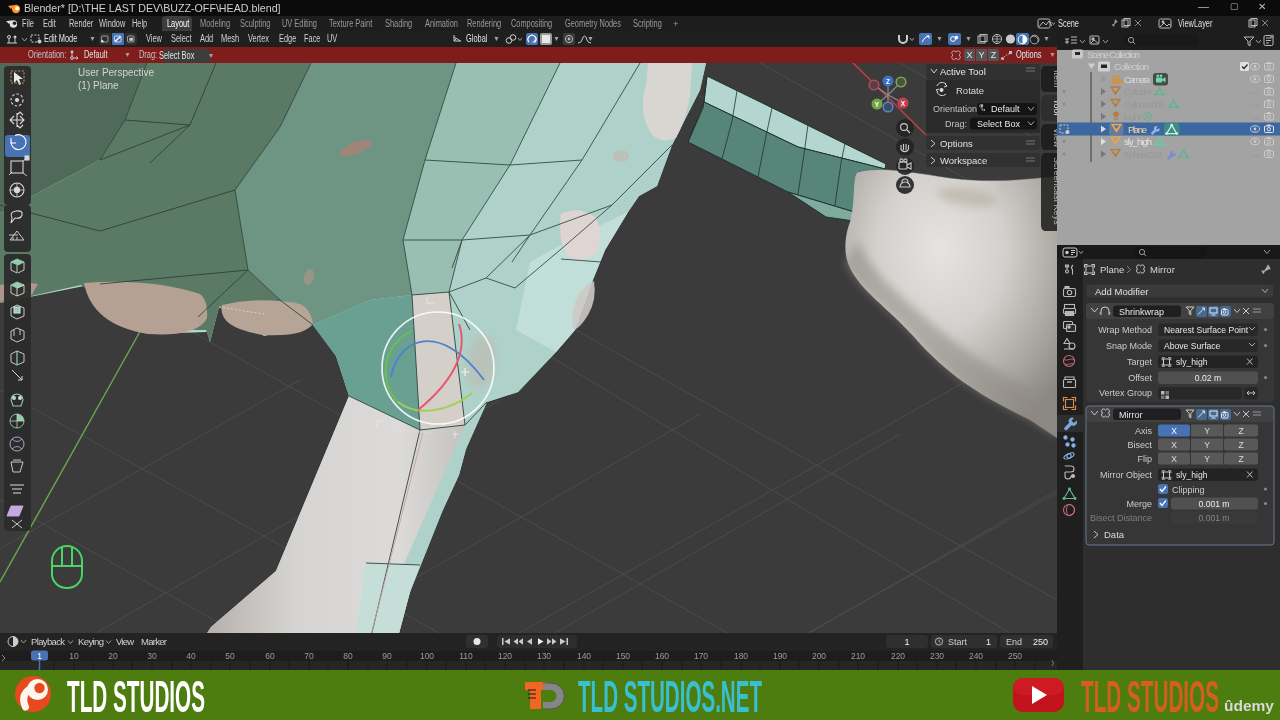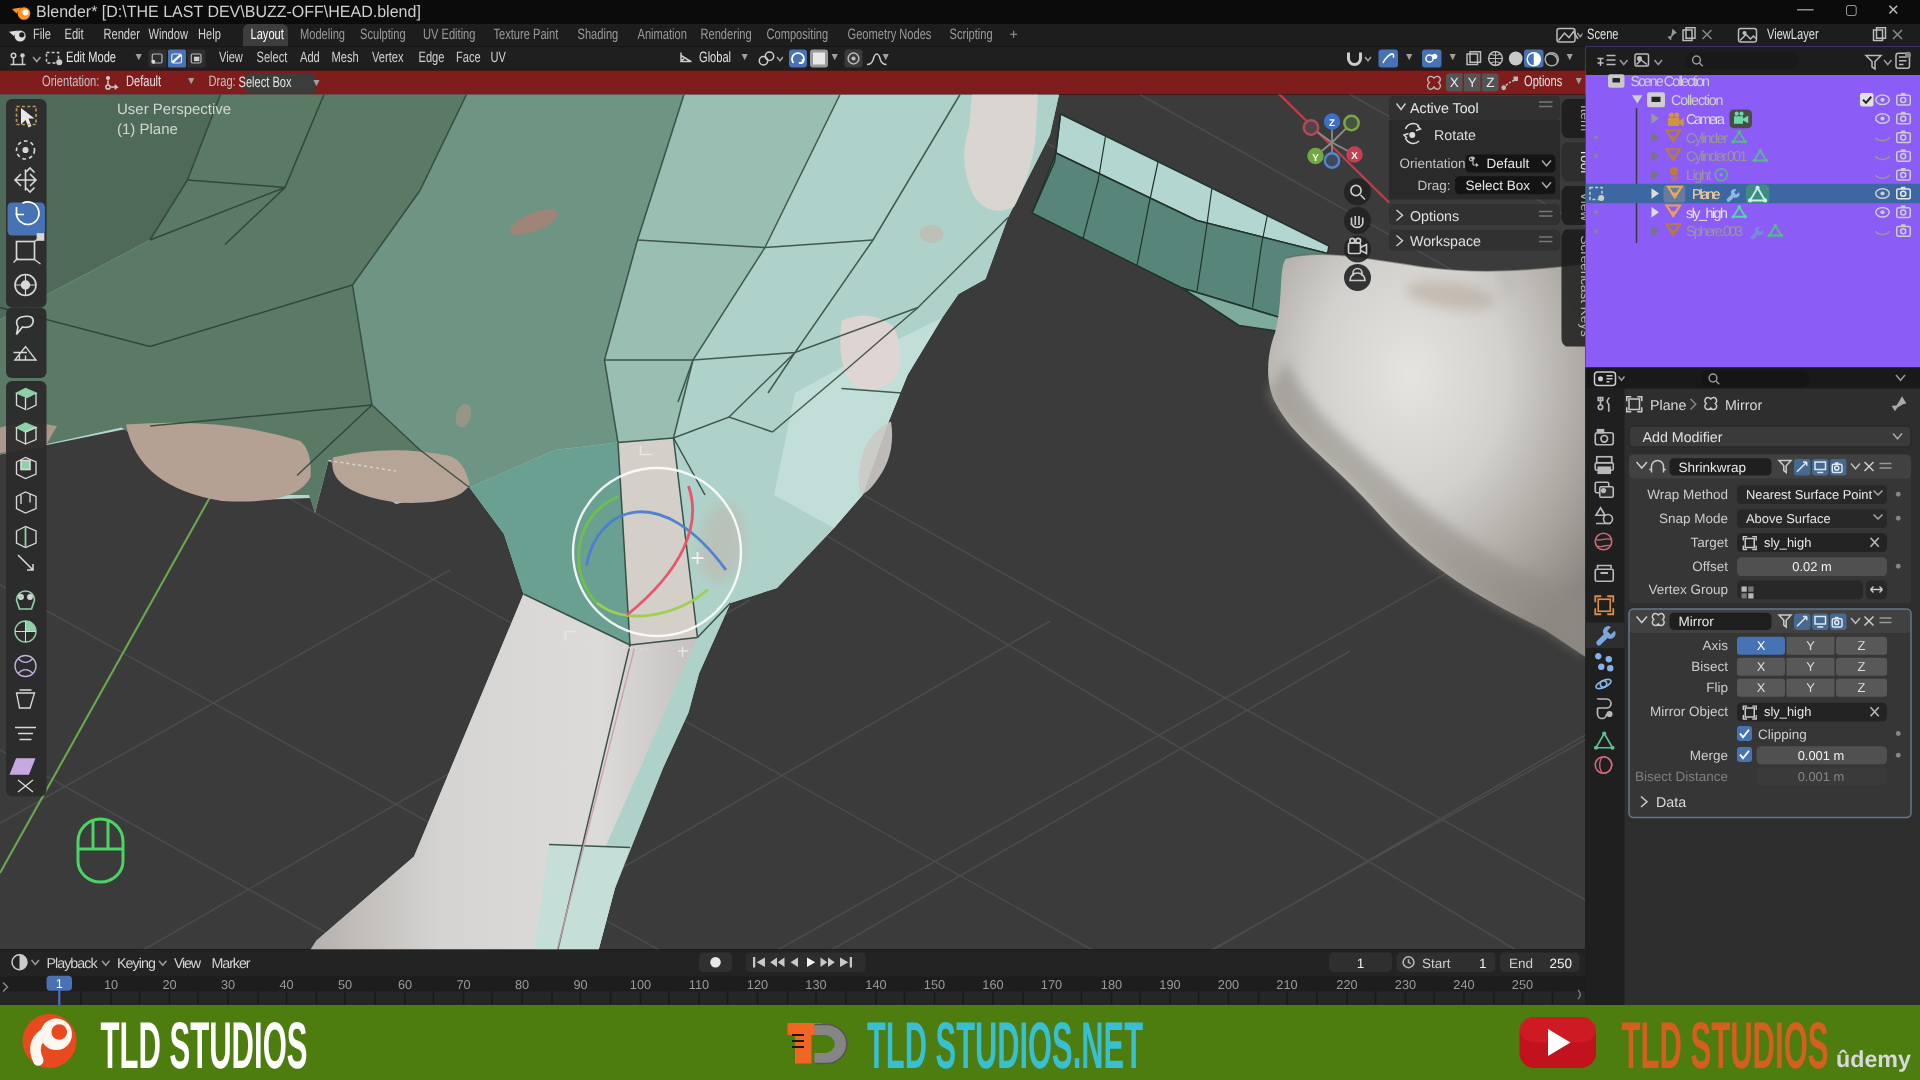--- a/index.html
+++ b/index.html
@@ -426,21 +426,21 @@
       <path d="M1044 95 h13 v26 h-13 q-3 -2 -3 -5 v-16 q0 -3 3 -5" fill="#2e2e2e"></path>
       <path d="M1044 124 h13 v26 h-13 q-3 -2 -3 -5 v-16 q0 -3 3 -5" fill="#1b1b1b" opacity="0.85"></path>
       <path d="M1044 153 h13 v78 h-13 q-3 -2 -3 -5 v-68 q0 -3 3 -5" fill="#1b1b1b" opacity="0.85"></path>
       <text x="1054" y="70" fill="#b4b4b4" transform="rotate(90 1054 70)">Item</text>
       <text x="1054" y="99" fill="#e8e8e8" transform="rotate(90 1054 99)">Tool</text>
       <text x="1054" y="128" fill="#b4b4b4" transform="rotate(90 1054 128)">View</text>
       <text x="1054" y="157" fill="#b4b4b4" transform="rotate(90 1054 157)">Screencast Keys</text>
     </g>
   </svg>
 
-  <div class="abs" id="outliner" style="left:1057px;top:31px;width:223px;height:214px;background:#8b5cf6;">
+  <div class="abs" id="outliner" style="left:1057px;top:31px;width:223px;height:214px;background:#a3a3a3;">
     <svg width="223" height="214" viewBox="0 0 223 214">
 <rect x="0" y="0" width="223" height="19" fill="#1d1d1d"></rect>
 <g stroke="#bbb" fill="none" stroke-width="1">
   <path d="M8 8 h4 M8 11 h4 M14 6 h6 M14 9 h6 M14 12 h6 M10 8 v5"></path>
   <path d="M23 9 l2.5 3 l2.5 -3" stroke="#999"></path>
   <rect x="33" y="5" width="9" height="8" rx="1"></rect>
           <circle cx="36" cy="8" r="1.2" fill="#bbb"></circle>
           <path d="M34 12 l3 -3 l4 3"></path>
   <path d="M46 9 l2.5 3 l2.5 -3" stroke="#999"></path>
 </g>

